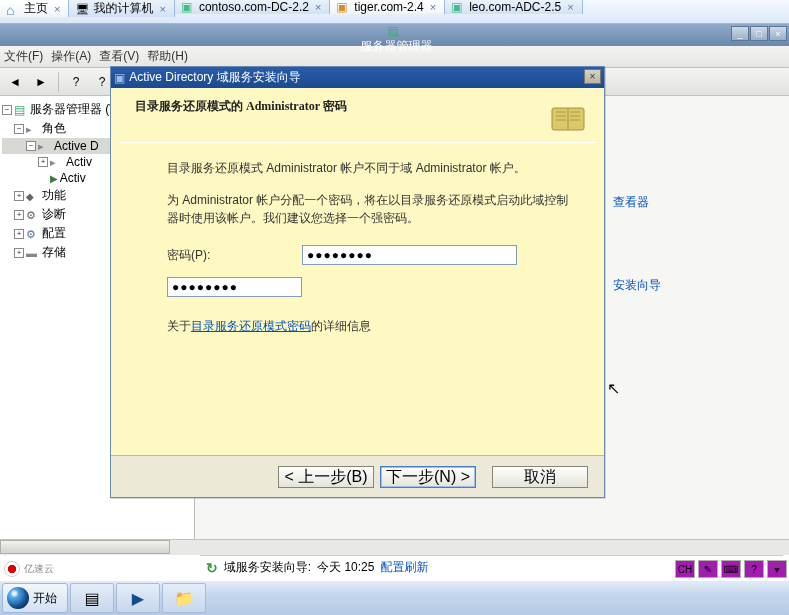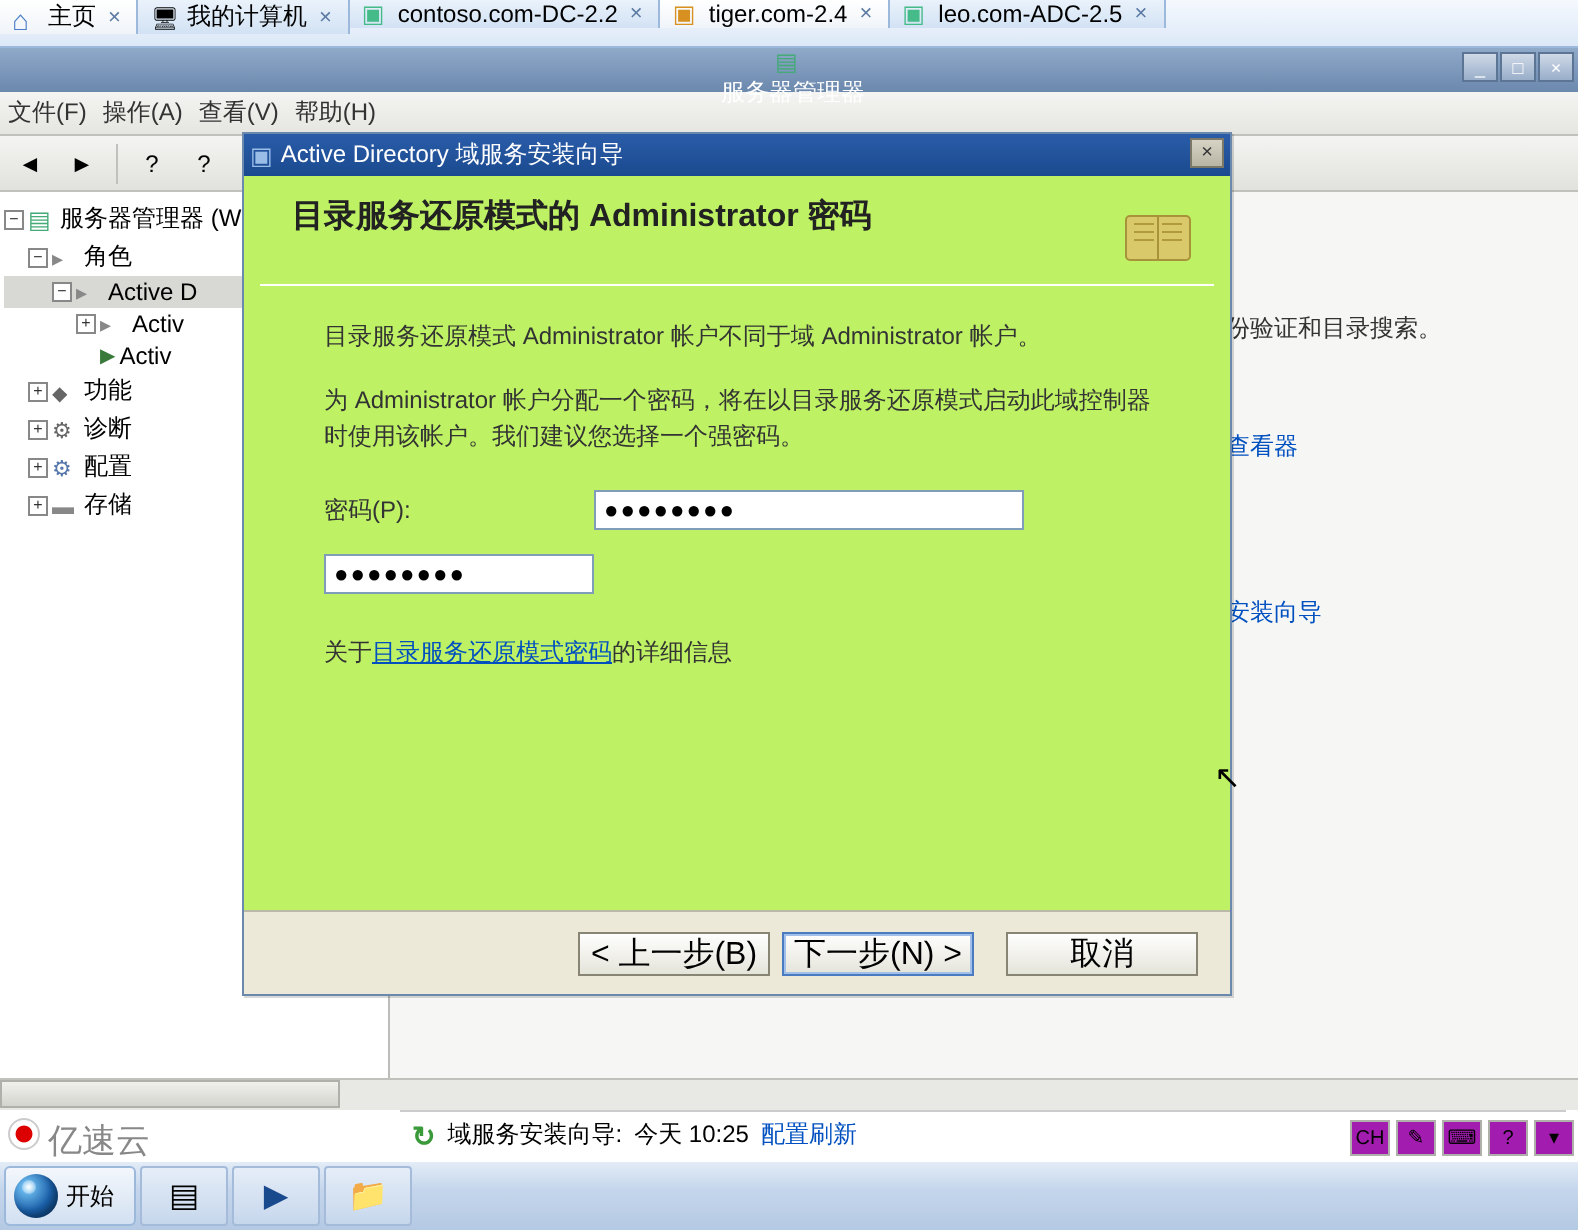--- a/index.html
+++ b/index.html
@@ -46,51 +46,51 @@
 .ico-cfg::before { content: "⚙"; color: #57a; font-size: 11px; }
 .ico-store::before { content: "▬"; color: #888; font-size: 11px; }
 .tree .sel { background: #d8d8d4; }
 
 .content { flex: 1; background: #f6f6f4; position: relative; }
 .rightbox { position: absolute; right: 6px; top: 56px; width: 170px; }
 .rightbox .line { color: #333; margin: 4px 0; }
 .rightbox .lk { color: #0050c0; }
 
 
-.dialog { position: absolute; left: 121px; top: 66px; width: 495px; height: 432px; border: 1px solid #6b88ad; background: #bef264; box-shadow: 1px 1px 0 rgba(0,0,0,0.15); }
+.dialog { position: absolute; left: 110px; top: 66px; width: 495px; height: 432px; border: 1px solid #6b88ad; background: #fef9c3; box-shadow: 1px 1px 0 rgba(0,0,0,0.15); }
 .dlg-title { height: 21px; background: linear-gradient(#2a5ca9,#1a4a8e); color: #fff; display: flex; align-items: center; padding-left: 3px; gap: 4px; font-family: "Courier New", monospace; font-size: 12px; position: relative; }
 .dlg-title .ico::before { content: "▣"; color: #9abde8; font-size: 12px; }
 .dlg-close { position: absolute; right: 3px; top: 2px; width: 17px; height: 15px; background: linear-gradient(#d6d3c4,#b8b5a5); border: 1px solid #7a7868; font-size: 10px; line-height: 13px; text-align: center; color: #333; font-family: sans-serif; }
 .dlg-head { display: flex; align-items: flex-start; justify-content: space-between; padding: 10px 16px 4px 24px; }
-.dlg-head h1 { font-size: 16px; font-weight: bold; color: #222; font-family: Liberation Sans, sans-serif; }
+.dlg-head h1 { font-size: 12px; font-weight: bold; color: #222; font-family: Liberation Serif, serif; }
 .dlg-head .book { width: 40px; height: 40px; }
 .book svg { width: 40px; height: 40px; }
 .dlg-sep { height: 1px; background: #bbb8a8; margin: 0 8px; border-bottom: 1px solid #fff; }
-.dlg-body { padding: 16px 30px 0 40px; color: #333; font-size: 12px; line-height: 18px; }
+.dlg-body { padding: 16px 30px 0 56px; color: #333; font-size: 12px; line-height: 18px; }
 .dlg-body p { margin-bottom: 14px; }
 .dlg-form { display: grid; grid-template-columns: 135px 215px; row-gap: 12px; align-items: center; margin-top: 18px; }
 .dlg-form input { height: 20px; border: 1px solid #7f9db9; background: #fff; padding: 0 4px; font-family: sans-serif; font-size: 12px; letter-spacing: 1px; }
 .dlg-link { color: #0050c0; text-decoration: underline; }
 .dlg-foot { position: absolute; bottom: 0; left: 0; right: 0; border-top: 1px solid #bbb8a8; height: 42px; display: flex; align-items: center; justify-content: flex-end; gap: 6px; padding-right: 16px; background: #ece9d8; }
 .dlg-foot button { width: 96px; height: 22px; background: linear-gradient(#fefefe,#e5e4da); border: 1px solid #888575; font-size: 16px; }
 .dlg-foot button.default { border: 1px solid #4a7abf; box-shadow: inset 0 0 0 1px #a0c0ea; }
 
 
 .statusrow { position: absolute; bottom: 36px; left: 200px; right: 6px; height: 24px; border-top: 1px solid #ccc; background: #fff; display: flex; align-items: center; gap: 6px; padding-left: 6px; font-size: 12px; }
 .statusrow .ico-refresh::before { content: "↻"; color: #3a9a3a; font-size: 14px; font-weight: bold; }
 .statusrow .lk { color: #0050c0; }
 
 
 .bottomscroll { position: absolute; bottom: 60px; left: 0; right: 0; height: 16px; background: #e8e8e4; border-top: 1px solid #c0c0bc; }
 .bottomscroll .thumb { position: absolute; left: 0; width: 170px; height: 14px; background: linear-gradient(#f0f0ed,#d4d4ce); border: 1px solid #b0b0aa; }
 
 
 .langbar { position: absolute; right: 2px; bottom: 36px; height: 20px; display: flex; align-items: center; gap: 3px; }
 .langbar .cell { width: 20px; height: 18px; border: 1px solid #b0b0aa; background: #a21caf; font-size: 10px; display: flex; align-items: center; justify-content: center; }
-.watermark { position: absolute; left: 4px; bottom: 36px; height: 20px; display: flex; align-items: flex-start; gap: 4px; color: #888; font-size: 17px; }
+.watermark { position: absolute; left: 4px; bottom: 36px; height: 20px; display: flex; align-items: center; gap: 4px; color: #888; font-size: 10px; }
 .watermark .logo { width: 16px; height: 16px; background: radial-gradient(circle,#d00 40%,#fff 45%); border-radius: 50%; border: 1px solid #ccc; }
 
 
 .taskbar { position: absolute; left: 0; right: 0; bottom: 0; height: 34px; background: linear-gradient(#e3ecf7,#c5d6ec 40%,#b4c9e3); display: flex; align-items: center; padding-left: 2px; gap: 2px; }
 .start { height: 30px; padding: 0 10px 0 4px; display: flex; align-items: center; gap: 4px; background: linear-gradient(#f3f7fc,#d2e0f1); border: 1px solid #9cb8db; border-radius: 3px; }
 .orb { width: 22px; height: 22px; border-radius: 50%; background: radial-gradient(circle at 30% 30%,#7fd0ff,#1a5fa8 55%,#083a6e); box-shadow: inset -2px -2px 3px rgba(0,0,0,0.3); position: relative; }
 .orb::before { content:""; position:absolute; width:7px; height:7px; top:3px; left:4px; background: radial-gradient(circle,#fff,rgba(255,255,255,0)); border-radius:50%; }
 .tbtn { width: 44px; height: 30px; background: linear-gradient(#e5edf8,#c6d7ec); border: 1px solid #a4bbd9; display: flex; align-items: center; justify-content: center; border-radius: 2px; }
 .tbtn .ico { font-size: 16px; }
 
@@ -196,21 +196,20 @@
       </div>
     <div class="node indent1">
         <span class="exp">+</span>
         <span class="ico ico-store"></span>
         <span>存储</span>
       </div>
   </div>
 
   <div class="content">
     <div class="rightbox">
-      <div class="line">份验证和目录搜索。</div>
       <div class="line" style="margin-top:42px"><span class="lk">查看器</span></div>
       <div class="line" style="margin-top:66px"><span class="lk">安装向导</span></div>
     </div>
   </div>
 </div>
 
 <div class="dialog">
   <div class="dlg-title">
     <span class="ico"></span>
     <span>Active Directory 域服务安装向导</span>

